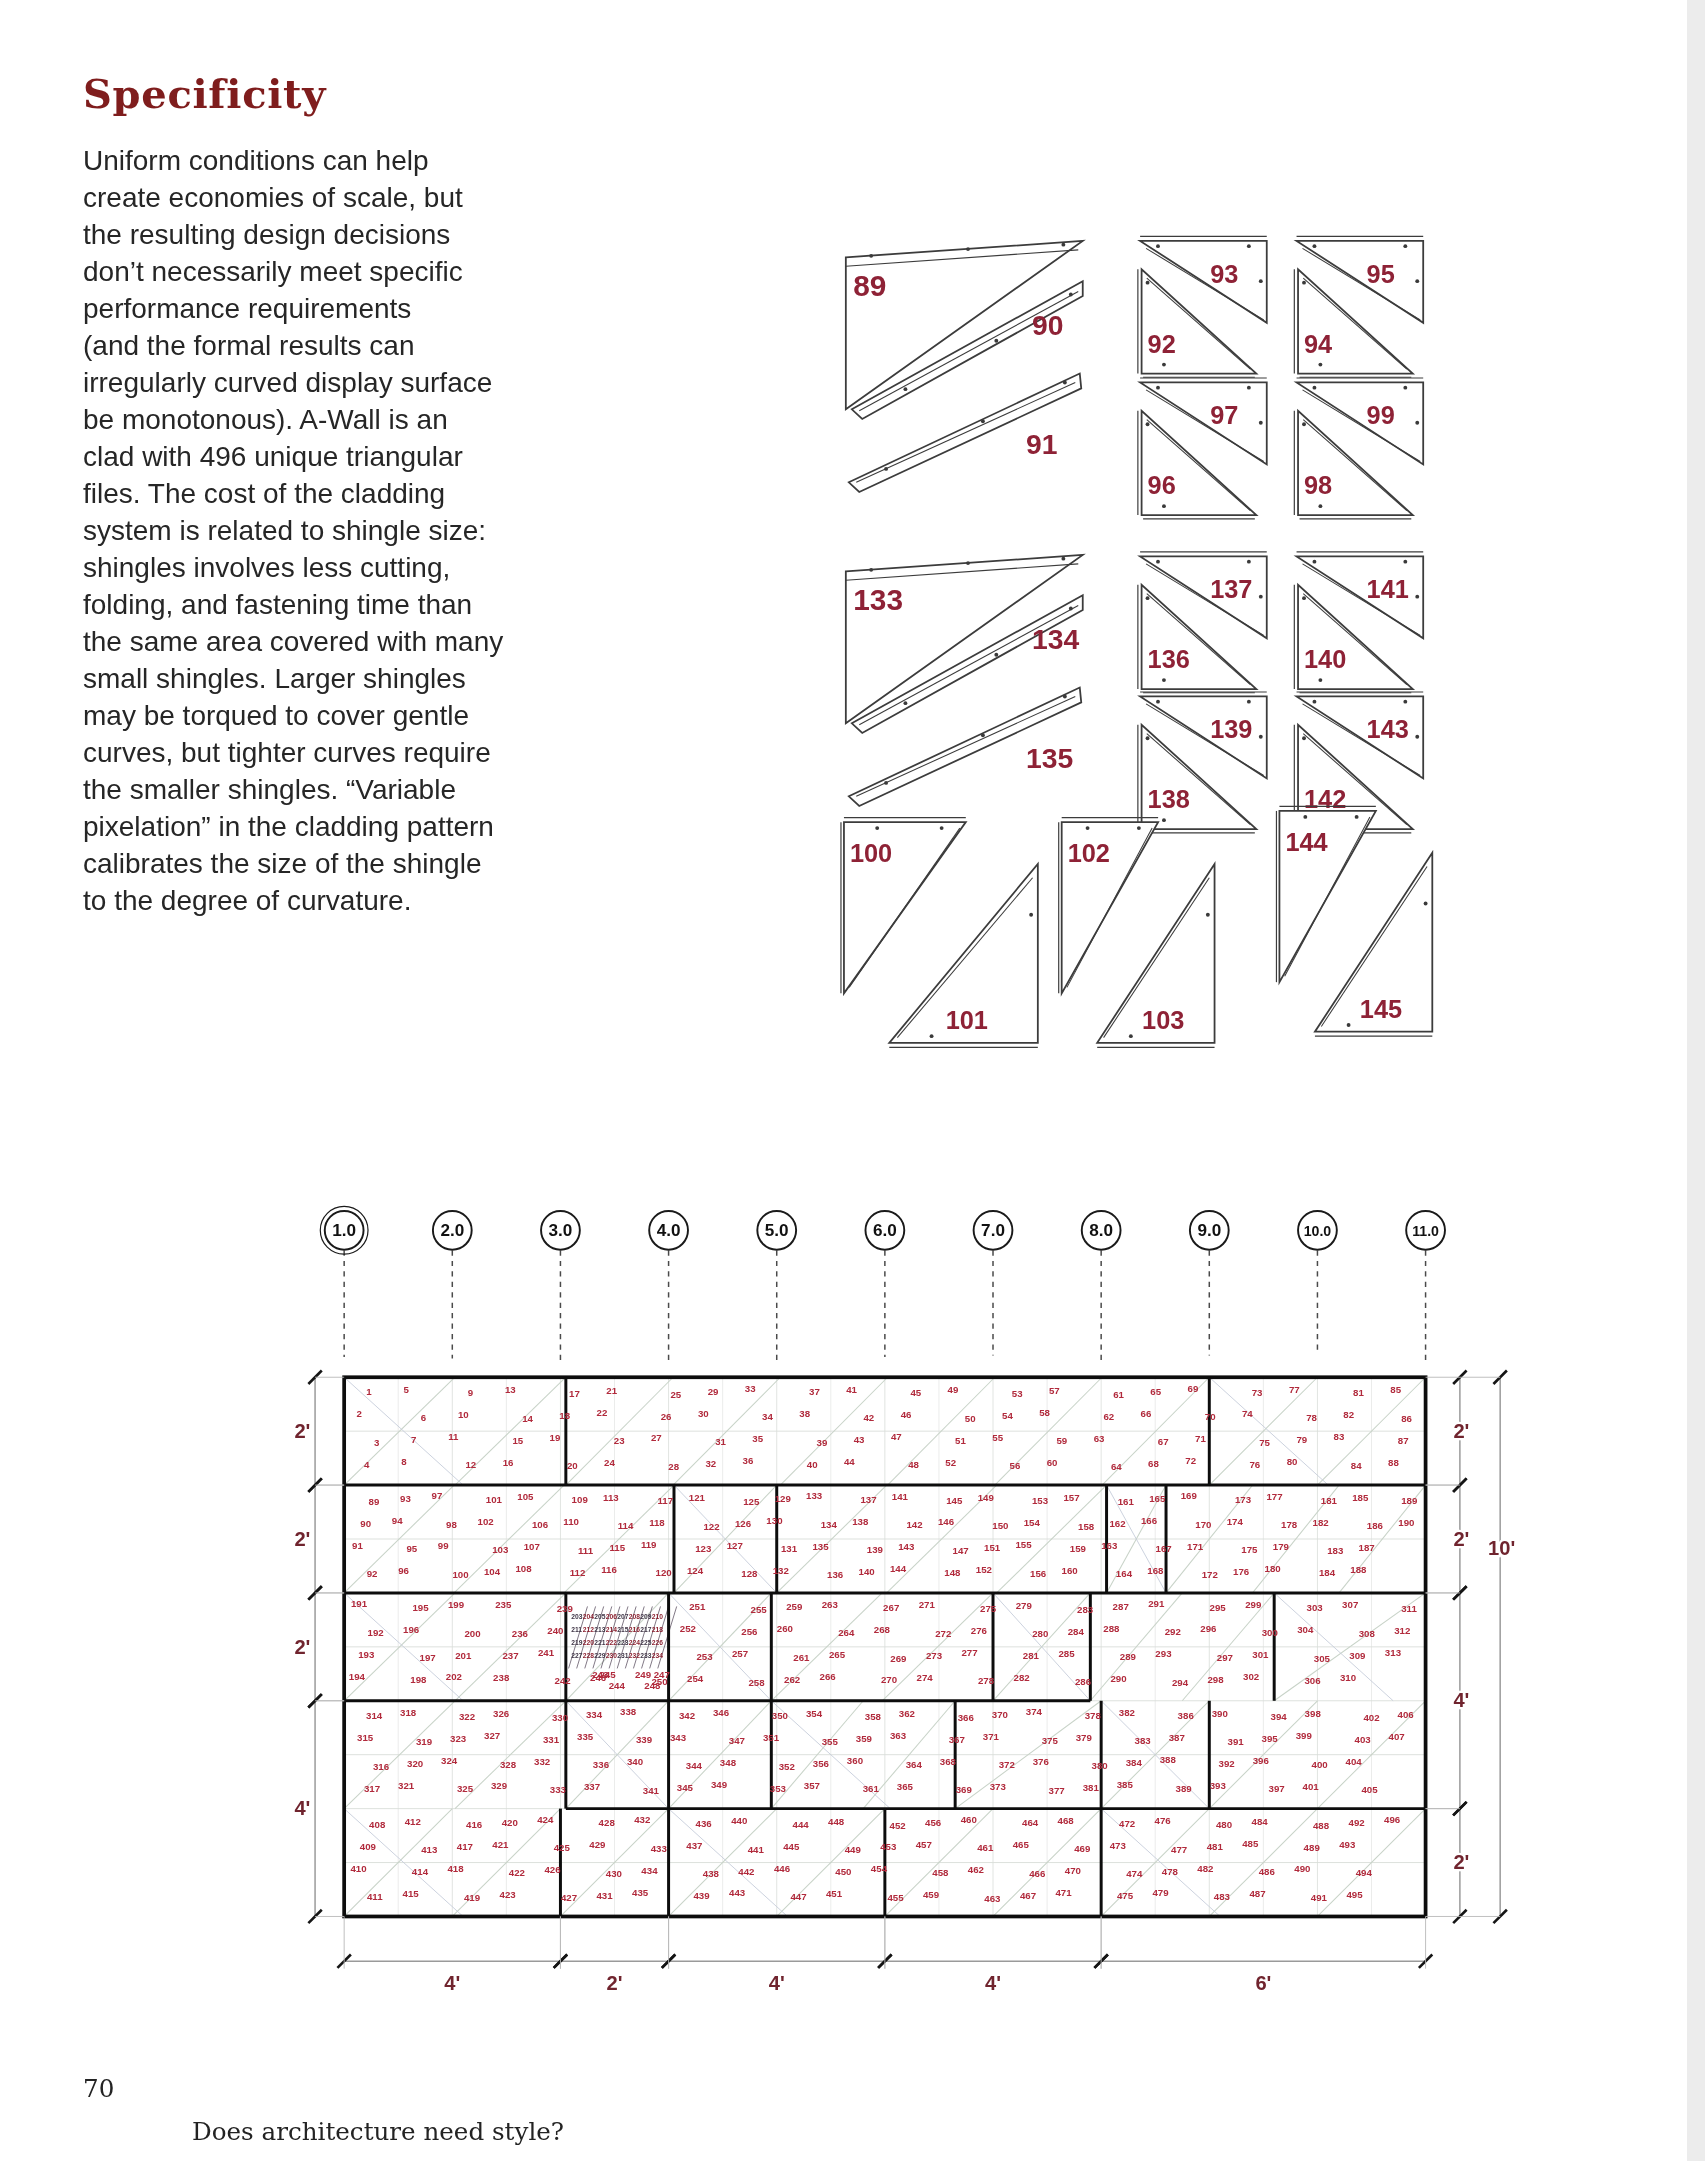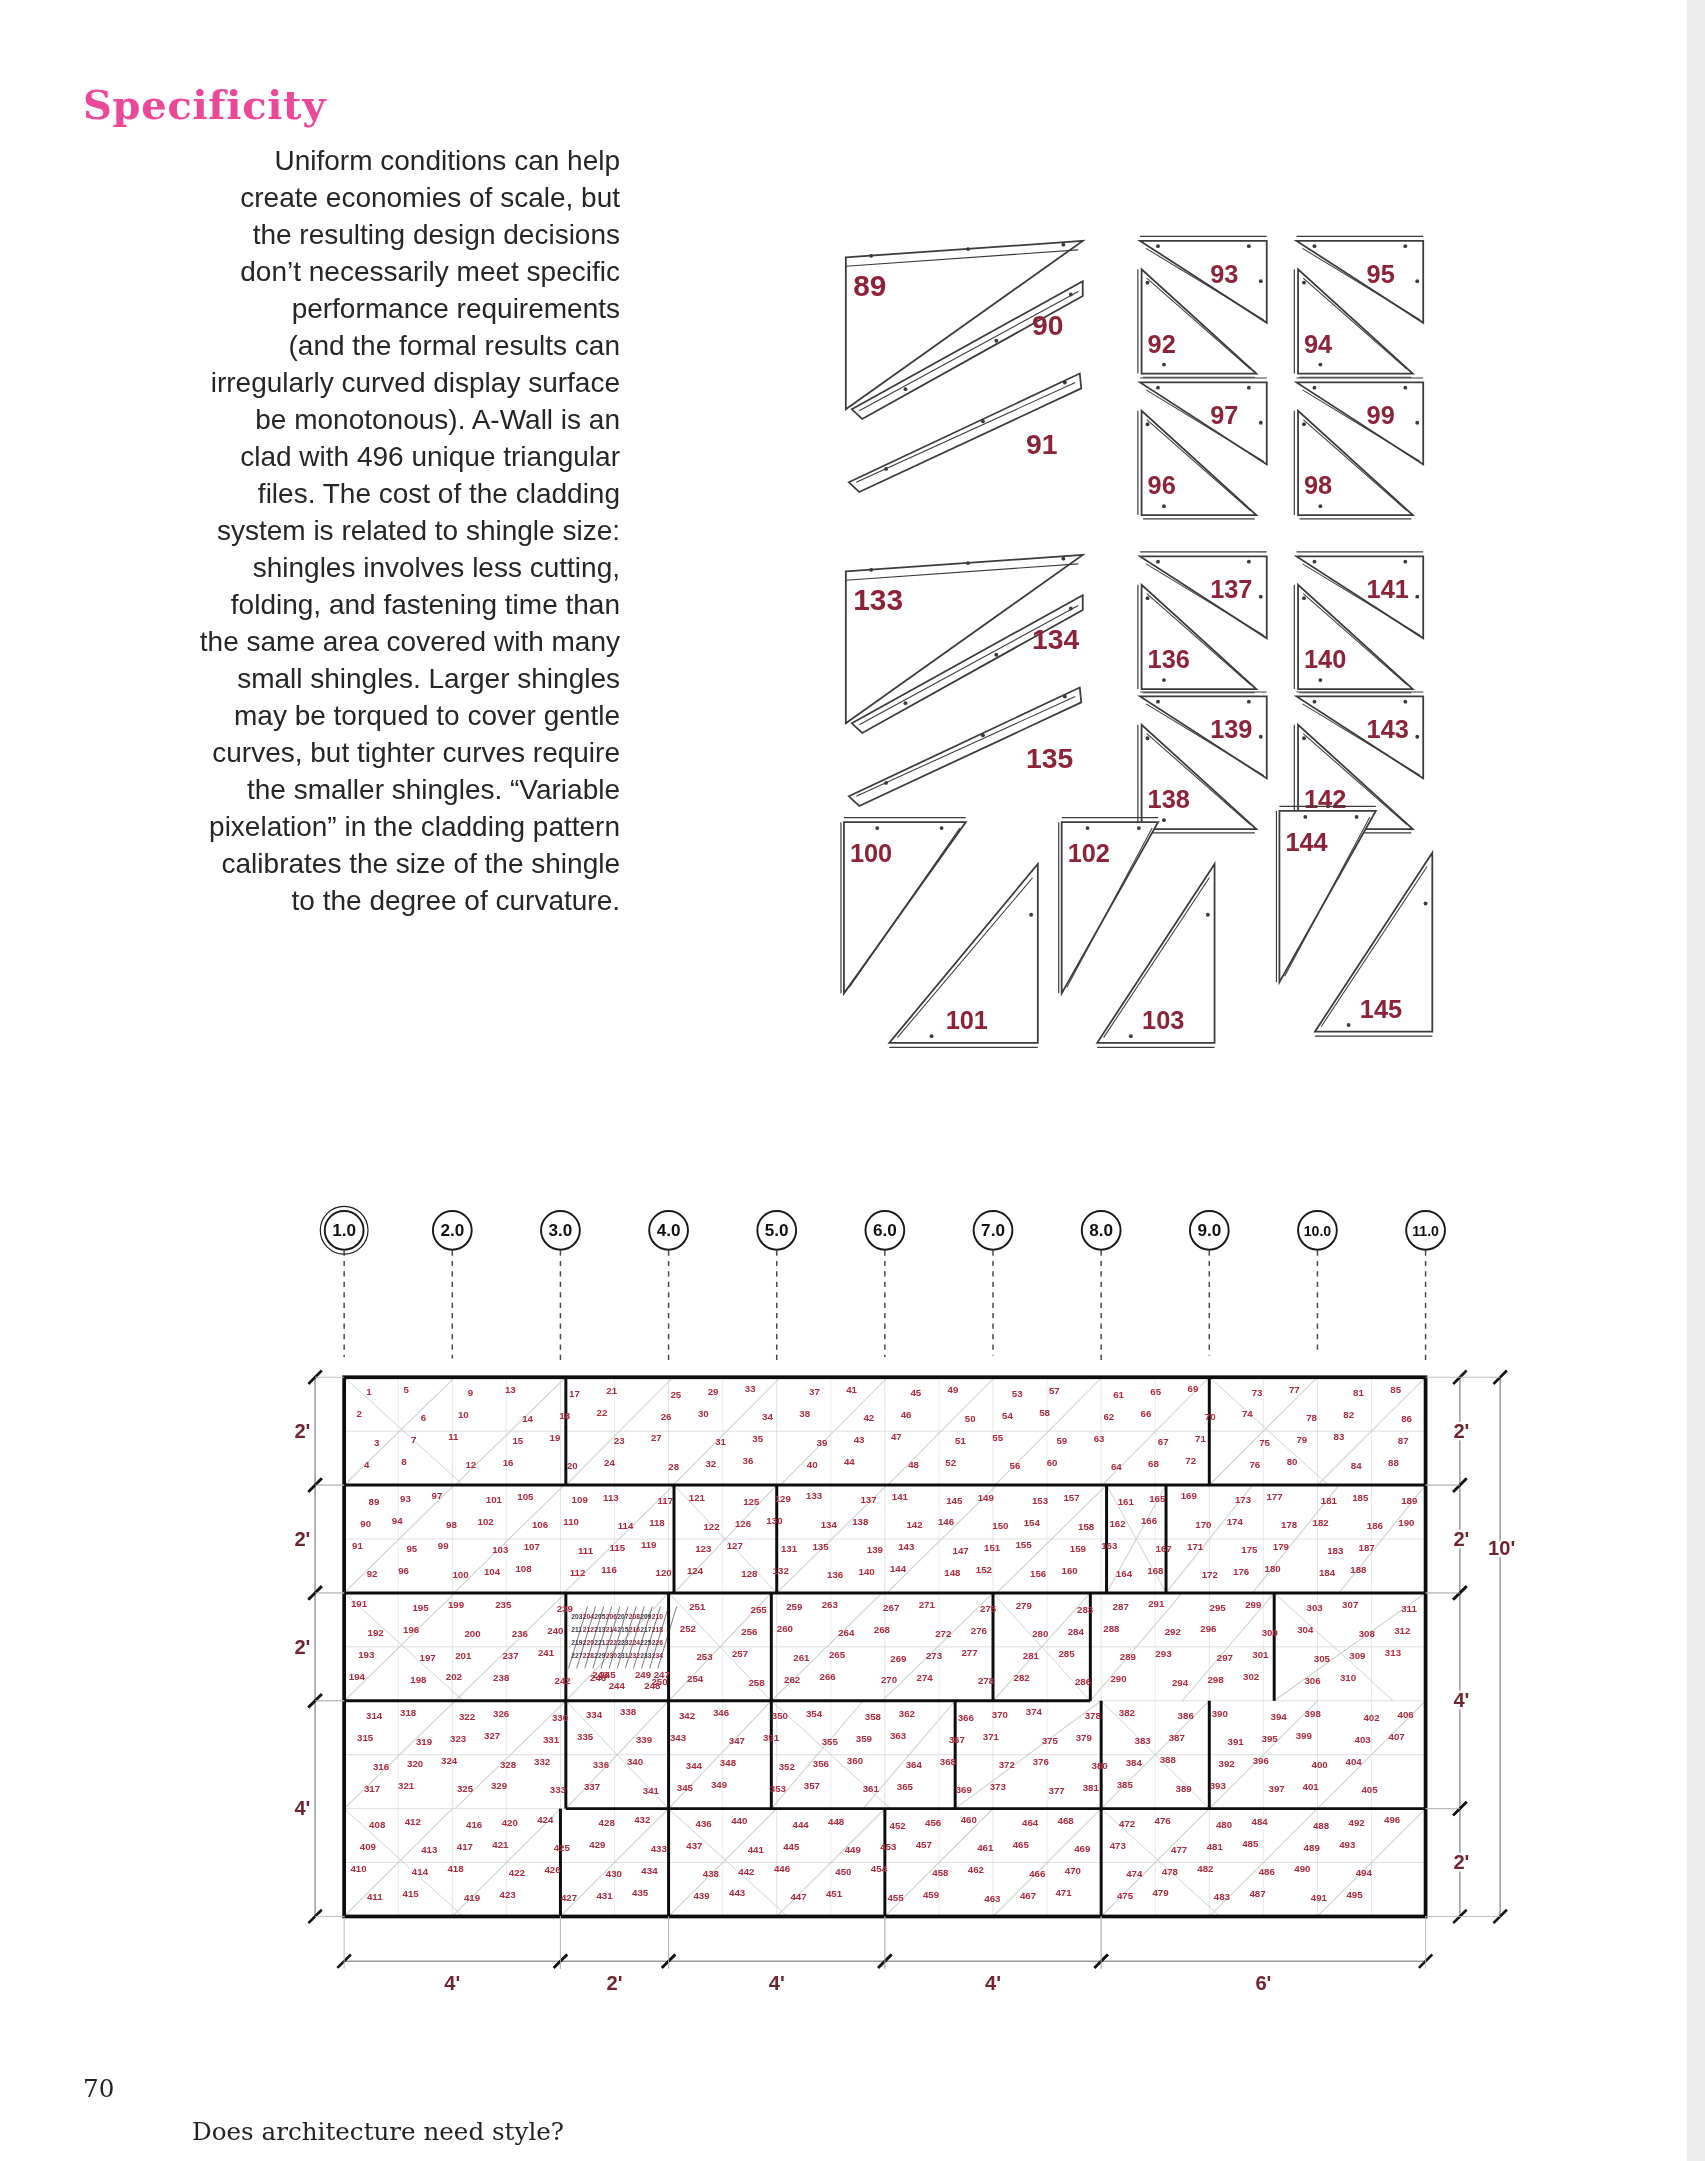--- a/index.html
+++ b/index.html
@@ -1,22 +1,22 @@
 <!DOCTYPE html>
 <html style="font-size:12px"><head>
 <meta charset="utf-8">
 <style>
   html,body{margin:0;padding:0;}
   body{width:1705px;height:2161px;background:#ffffff;position:relative;
        font-family:"Liberation Sans",sans-serif;overflow:hidden;}
   .scan-edge{position:absolute;right:0;top:0;width:18px;height:2161px;background:#ececec;}
-  .title{position:absolute;left:83px;top:54px;font-family:"DejaVu Serif",serif;
-         font-weight:700;font-size:40px;color:#ec4899;letter-spacing:0.7px;}
+  .title{position:absolute;left:83px;top:43px;font-family:"DejaVu Serif",serif;
+         font-weight:700;font-size:40px;color:#7f1d1d;letter-spacing:0.7px;}
   .body-text{position:absolute;left:83px;top:142px;width:537px;
-             font-size:28px;line-height:37px;color:#262626;text-align:right;}
+             font-size:28px;line-height:37px;color:#262626;}
   .body-text .line{white-space:nowrap;}
   .footer{position:absolute;left:0;top:2074px;width:1705px;height:45px;
           font-family:"DejaVu Serif",serif;font-size:24.6px;color:#232323;}
   .footer .pnum{position:absolute;left:83px;top:0;}
   .footer .btitle{position:absolute;left:192px;top:0;margin-top:43px;}
   .fig{position:absolute;}
   svg text{font-family:"Liberation Sans",sans-serif;}
 </style>
 </head>
 <body>

